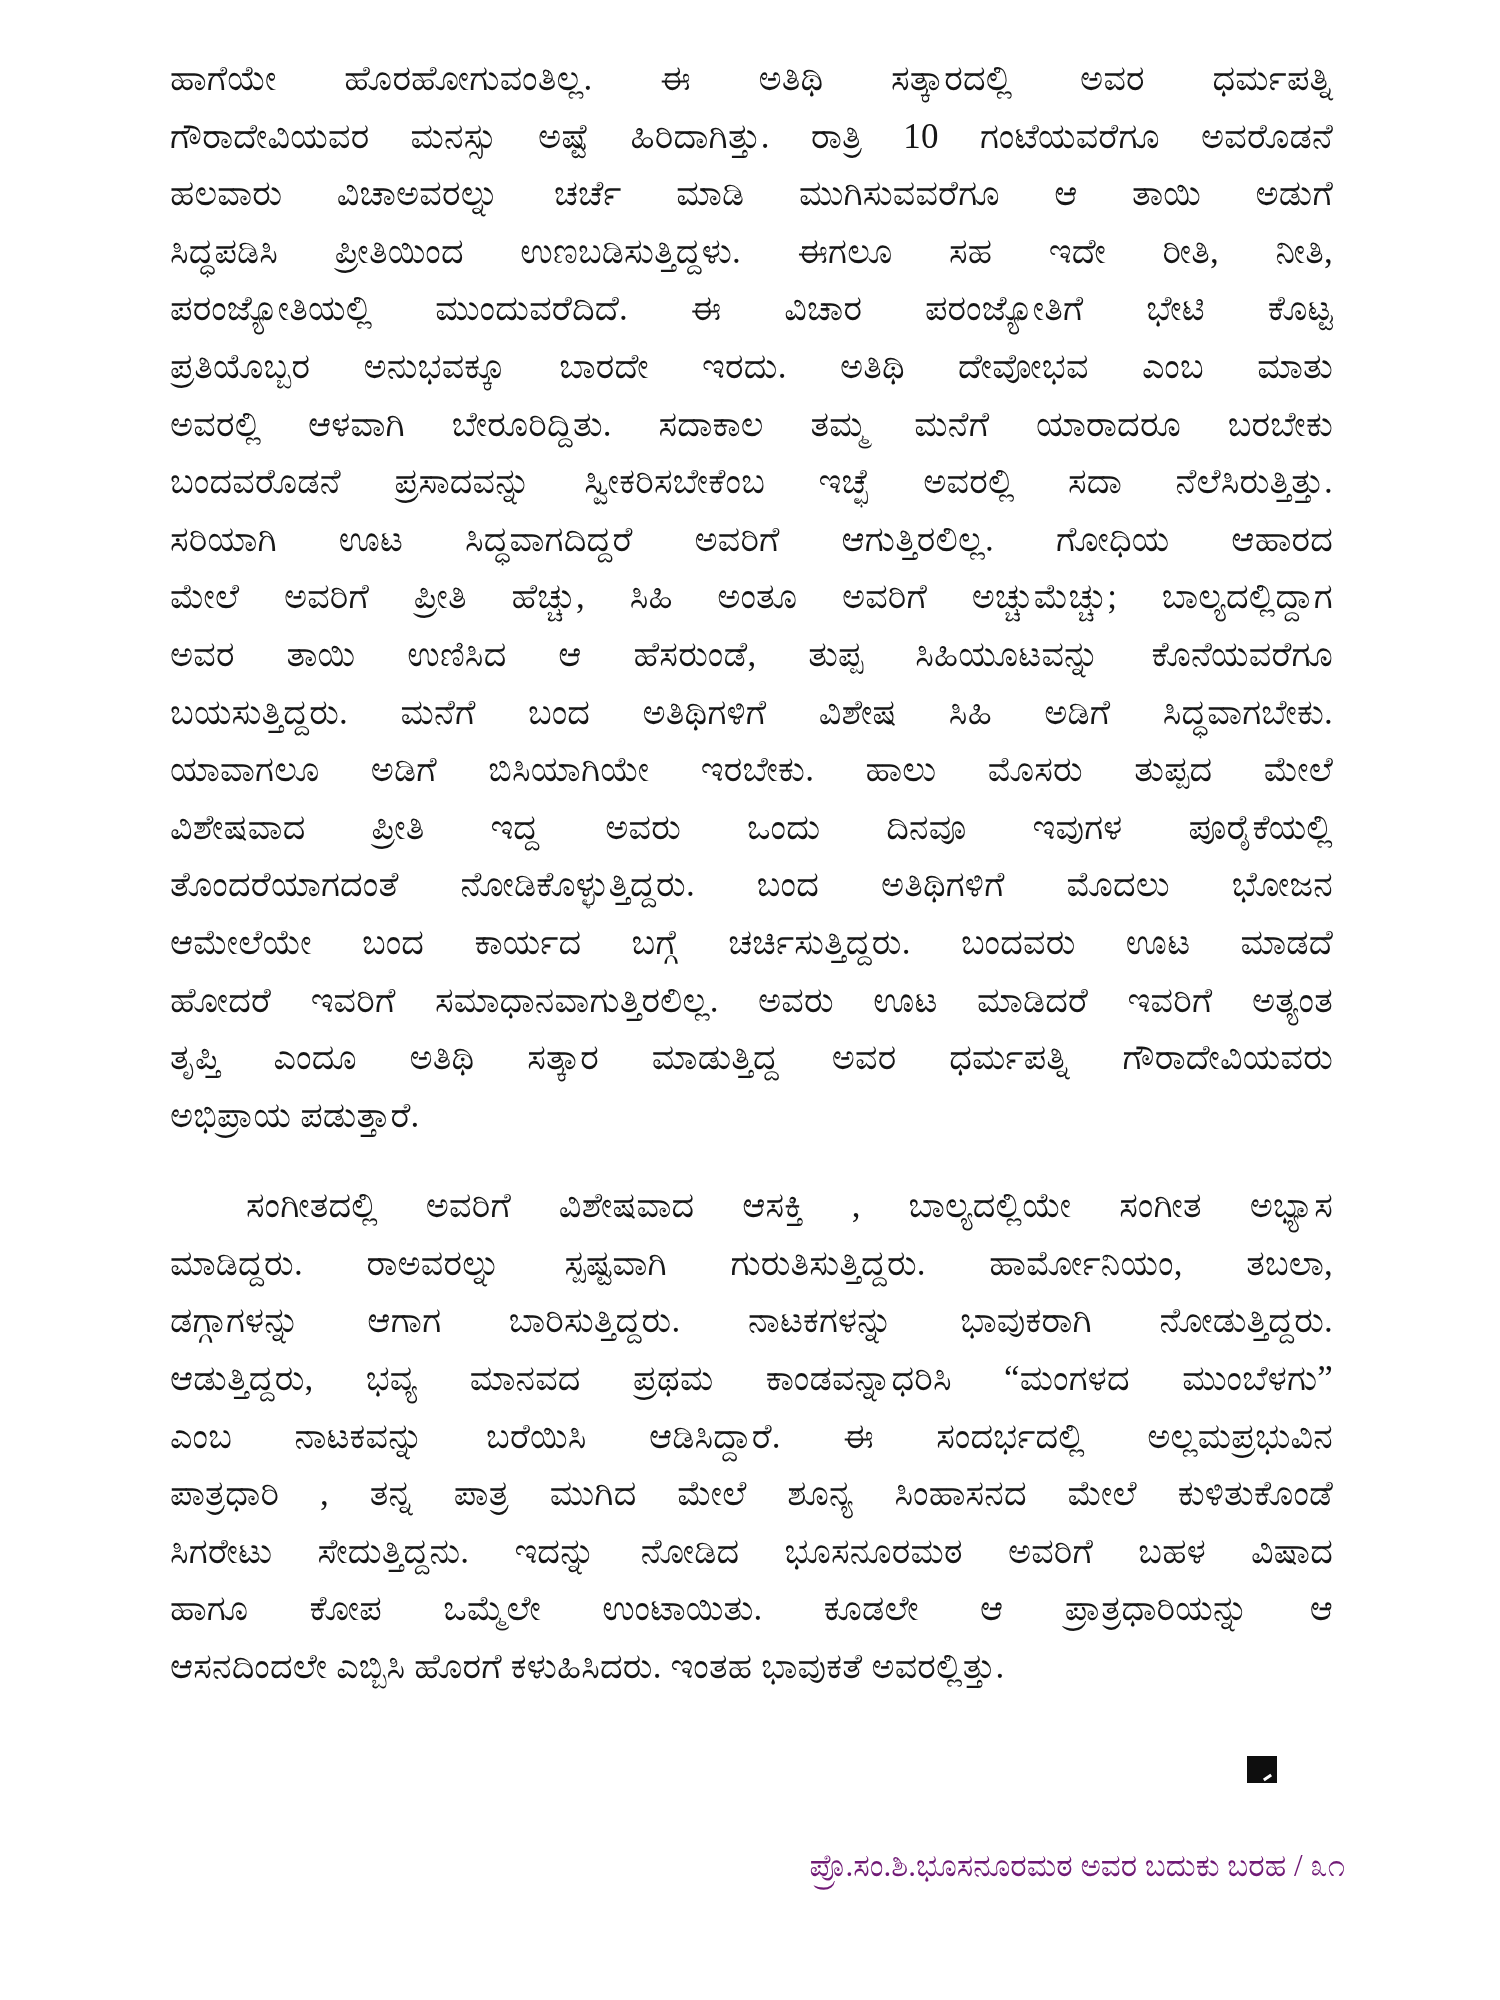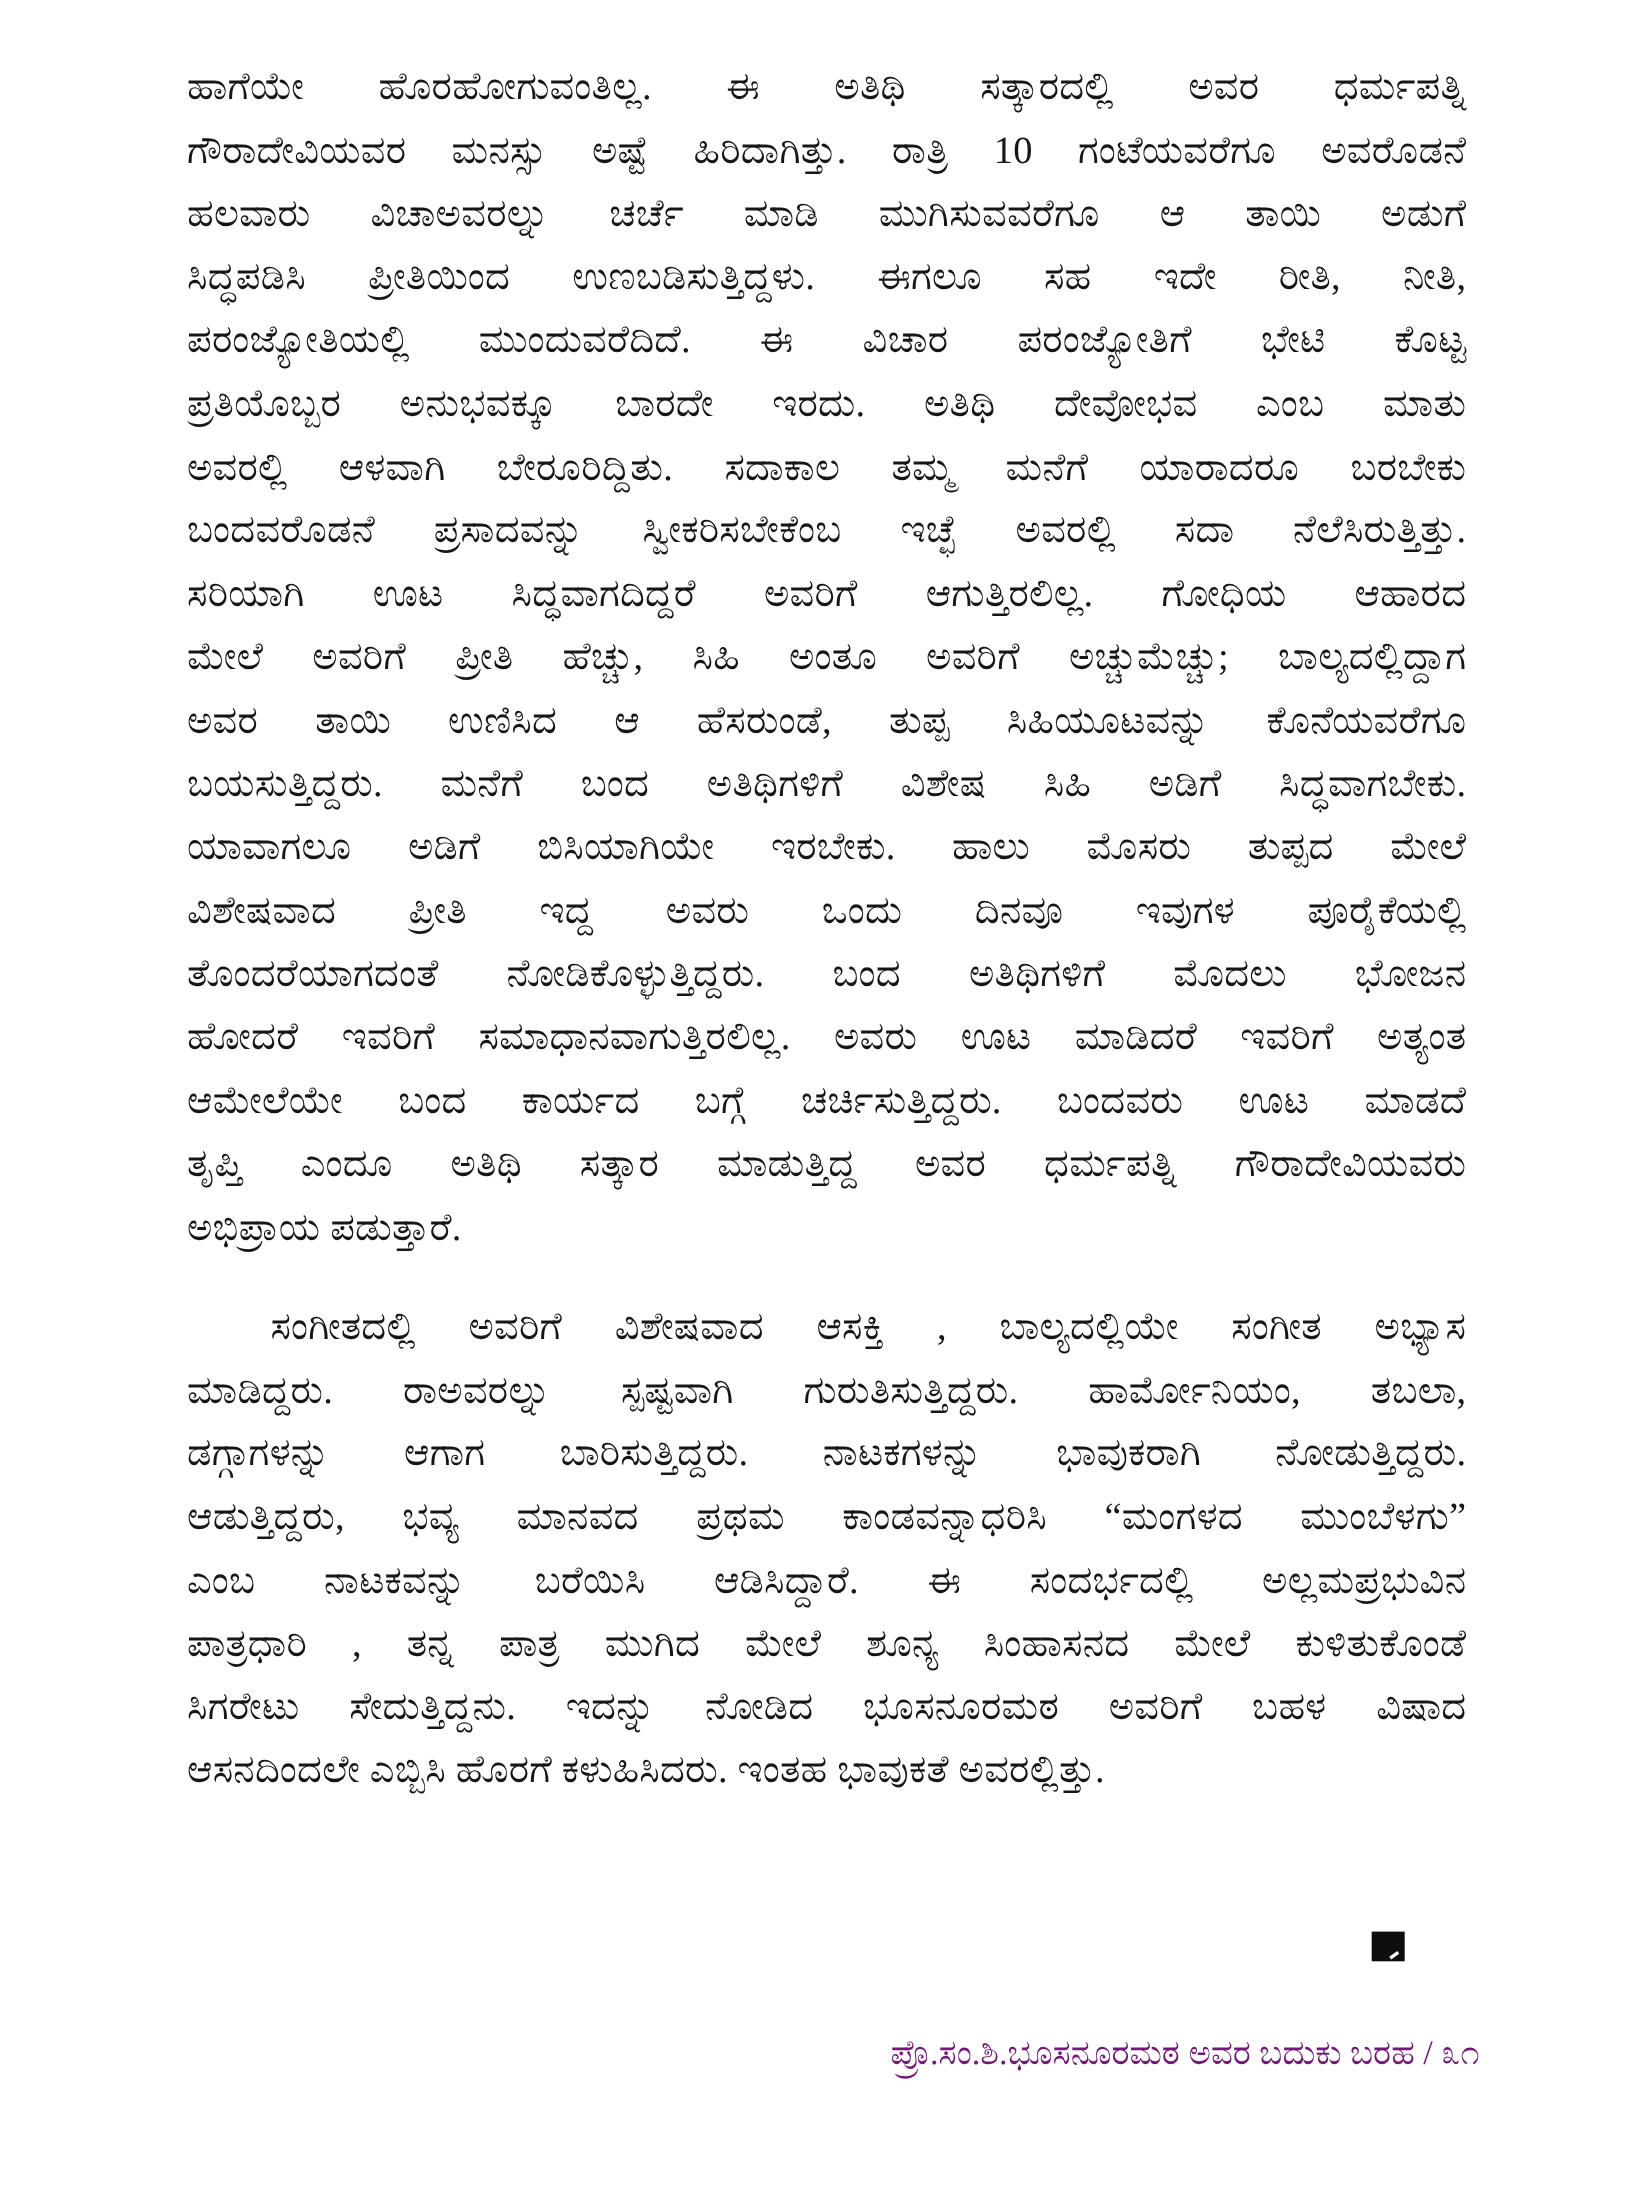--- a/index.html
+++ b/index.html
@@ -90,34 +90,35 @@
       <div class="line">ಪ್ರತಿಯೊಬ್ಬರ ಅನುಭವಕ್ಕೂ ಬಾರದೇ ಇರದು. ಅತಿಥಿ ದೇವೋಭವ ಎಂಬ ಮಾತು</div>
       <div class="line">ಅವರಲ್ಲಿ ಆಳವಾಗಿ ಬೇರೂರಿದ್ದಿತು. ಸದಾಕಾಲ ತಮ್ಮ ಮನೆಗೆ ಯಾರಾದರೂ ಬರಬೇಕು</div>
       <div class="line">ಬಂದವರೊಡನೆ ಪ್ರಸಾದವನ್ನು ಸ್ವೀಕರಿಸಬೇಕೆಂಬ ಇಚ್ಛೆ ಅವರಲ್ಲಿ ಸದಾ ನೆಲೆಸಿರುತ್ತಿತ್ತು.</div>
       <div class="line">ಸರಿಯಾಗಿ ಊಟ ಸಿದ್ಧವಾಗದಿದ್ದರೆ ಅವರಿಗೆ ಆಗುತ್ತಿರಲಿಲ್ಲ. ಗೋಧಿಯ ಆಹಾರದ</div>
       <div class="line">ಮೇಲೆ ಅವರಿಗೆ ಪ್ರೀತಿ ಹೆಚ್ಚು, ಸಿಹಿ ಅಂತೂ ಅವರಿಗೆ ಅಚ್ಚುಮೆಚ್ಚು; ಬಾಲ್ಯದಲ್ಲಿದ್ದಾಗ</div>
       <div class="line">ಅವರ ತಾಯಿ ಉಣಿಸಿದ ಆ ಹೆಸರುಂಡೆ, ತುಪ್ಪ ಸಿಹಿಯೂಟವನ್ನು ಕೊನೆಯವರೆಗೂ</div>
       <div class="line">ಬಯಸುತ್ತಿದ್ದರು. ಮನೆಗೆ ಬಂದ ಅತಿಥಿಗಳಿಗೆ ವಿಶೇಷ ಸಿಹಿ ಅಡಿಗೆ ಸಿದ್ಧವಾಗಬೇಕು.</div>
       <div class="line">ಯಾವಾಗಲೂ ಅಡಿಗೆ ಬಿಸಿಯಾಗಿಯೇ ಇರಬೇಕು. ಹಾಲು ಮೊಸರು ತುಪ್ಪದ ಮೇಲೆ</div>
       <div class="line">ವಿಶೇಷವಾದ ಪ್ರೀತಿ ಇದ್ದ ಅವರು ಒಂದು ದಿನವೂ ಇವುಗಳ ಪೂರೈಕೆಯಲ್ಲಿ</div>
       <div class="line">ತೊಂದರೆಯಾಗದಂತೆ ನೋಡಿಕೊಳ್ಳುತ್ತಿದ್ದರು. ಬಂದ ಅತಿಥಿಗಳಿಗೆ ಮೊದಲು ಭೋಜನ</div>
+      <div class="line">ಆಮೇಲೆಯೇ ಬಂದ ಕಾರ್ಯದ ಬಗ್ಗೆ ಚರ್ಚಿಸುತ್ತಿದ್ದರು. ಬಂದವರು ಊಟ ಮಾಡದೆ</div>
       <div class="line">ಹೋದರೆ ಇವರಿಗೆ ಸಮಾಧಾನವಾಗುತ್ತಿರಲಿಲ್ಲ. ಅವರು ಊಟ ಮಾಡಿದರೆ ಇವರಿಗೆ ಅತ್ಯಂತ</div>
-      <div class="line">ಆಮೇಲೆಯೇ ಬಂದ ಕಾರ್ಯದ ಬಗ್ಗೆ ಚರ್ಚಿಸುತ್ತಿದ್ದರು. ಬಂದವರು ಊಟ ಮಾಡದೆ</div>
       <div class="line">ತೃಪ್ತಿ ಎಂದೂ ಅತಿಥಿ ಸತ್ಕಾರ ಮಾಡುತ್ತಿದ್ದ ಅವರ ಧರ್ಮಪತ್ನಿ ಗೌರಾದೇವಿಯವರು</div>
       <div class="line para-end">ಅಭಿಪ್ರಾಯ ಪಡುತ್ತಾರೆ.</div>
     </div>
 
     <div class="para">
       <div class="line indent">ಸಂಗೀತದಲ್ಲಿ ಅವರಿಗೆ ವಿಶೇಷವಾದ ಆಸಕ್ತಿ , ಬಾಲ್ಯದಲ್ಲಿಯೇ ಸಂಗೀತ ಅಭ್ಯಾಸ</div>
       <div class="line">ಮಾಡಿದ್ದರು. ರಾಅವರಲ್ನು ಸ್ಪಷ್ಟವಾಗಿ ಗುರುತಿಸುತ್ತಿದ್ದರು. ಹಾರ್ಮೋನಿಯಂ, ತಬಲಾ,</div>
       <div class="line">ಡಗ್ಗಾಗಳನ್ನು ಆಗಾಗ ಬಾರಿಸುತ್ತಿದ್ದರು. ನಾಟಕಗಳನ್ನು ಭಾವುಕರಾಗಿ ನೋಡುತ್ತಿದ್ದರು.</div>
       <div class="line">ಆಡುತ್ತಿದ್ದರು, ಭವ್ಯ ಮಾನವದ ಪ್ರಥಮ ಕಾಂಡವನ್ನಾಧರಿಸಿ “ಮಂಗಳದ ಮುಂಬೆಳಗು”</div>
       <div class="line">ಎಂಬ ನಾಟಕವನ್ನು ಬರೆಯಿಸಿ ಆಡಿಸಿದ್ದಾರೆ. ಈ ಸಂದರ್ಭದಲ್ಲಿ ಅಲ್ಲಮಪ್ರಭುವಿನ</div>
       <div class="line">ಪಾತ್ರಧಾರಿ , ತನ್ನ ಪಾತ್ರ ಮುಗಿದ ಮೇಲೆ ಶೂನ್ಯ ಸಿಂಹಾಸನದ ಮೇಲೆ ಕುಳಿತುಕೊಂಡೆ</div>
       <div class="line">ಸಿಗರೇಟು ಸೇದುತ್ತಿದ್ದನು. ಇದನ್ನು ನೋಡಿದ ಭೂಸನೂರಮಠ ಅವರಿಗೆ ಬಹಳ ವಿಷಾದ</div>
+      <div class="line">ಹಾಗೂ ಕೋಪ ಒಮ್ಮೆಲೇ ಉಂಟಾಯಿತು. ಕೂಡಲೇ ಆ ಪ್ರಾತ್ರಧಾರಿಯನ್ನು ಆ</div>
       <div class="line para-end">ಆಸನದಿಂದಲೇ ಎಬ್ಬಿಸಿ ಹೊರಗೆ ಕಳುಹಿಸಿದರು. ಇಂತಹ ಭಾವುಕತೆ ಅವರಲ್ಲಿತ್ತು.</div>
     </div>
 
   </div>
 
   <div class="end-mark"></div>
 
   <div class="footer">
     <span>ಪ್ರೊ.ಸಂ.ಶಿ.ಭೂಸನೂರಮಠ ಅವರ ಬದುಕು ಬರಹ / ೩೧</span>
   </div>

